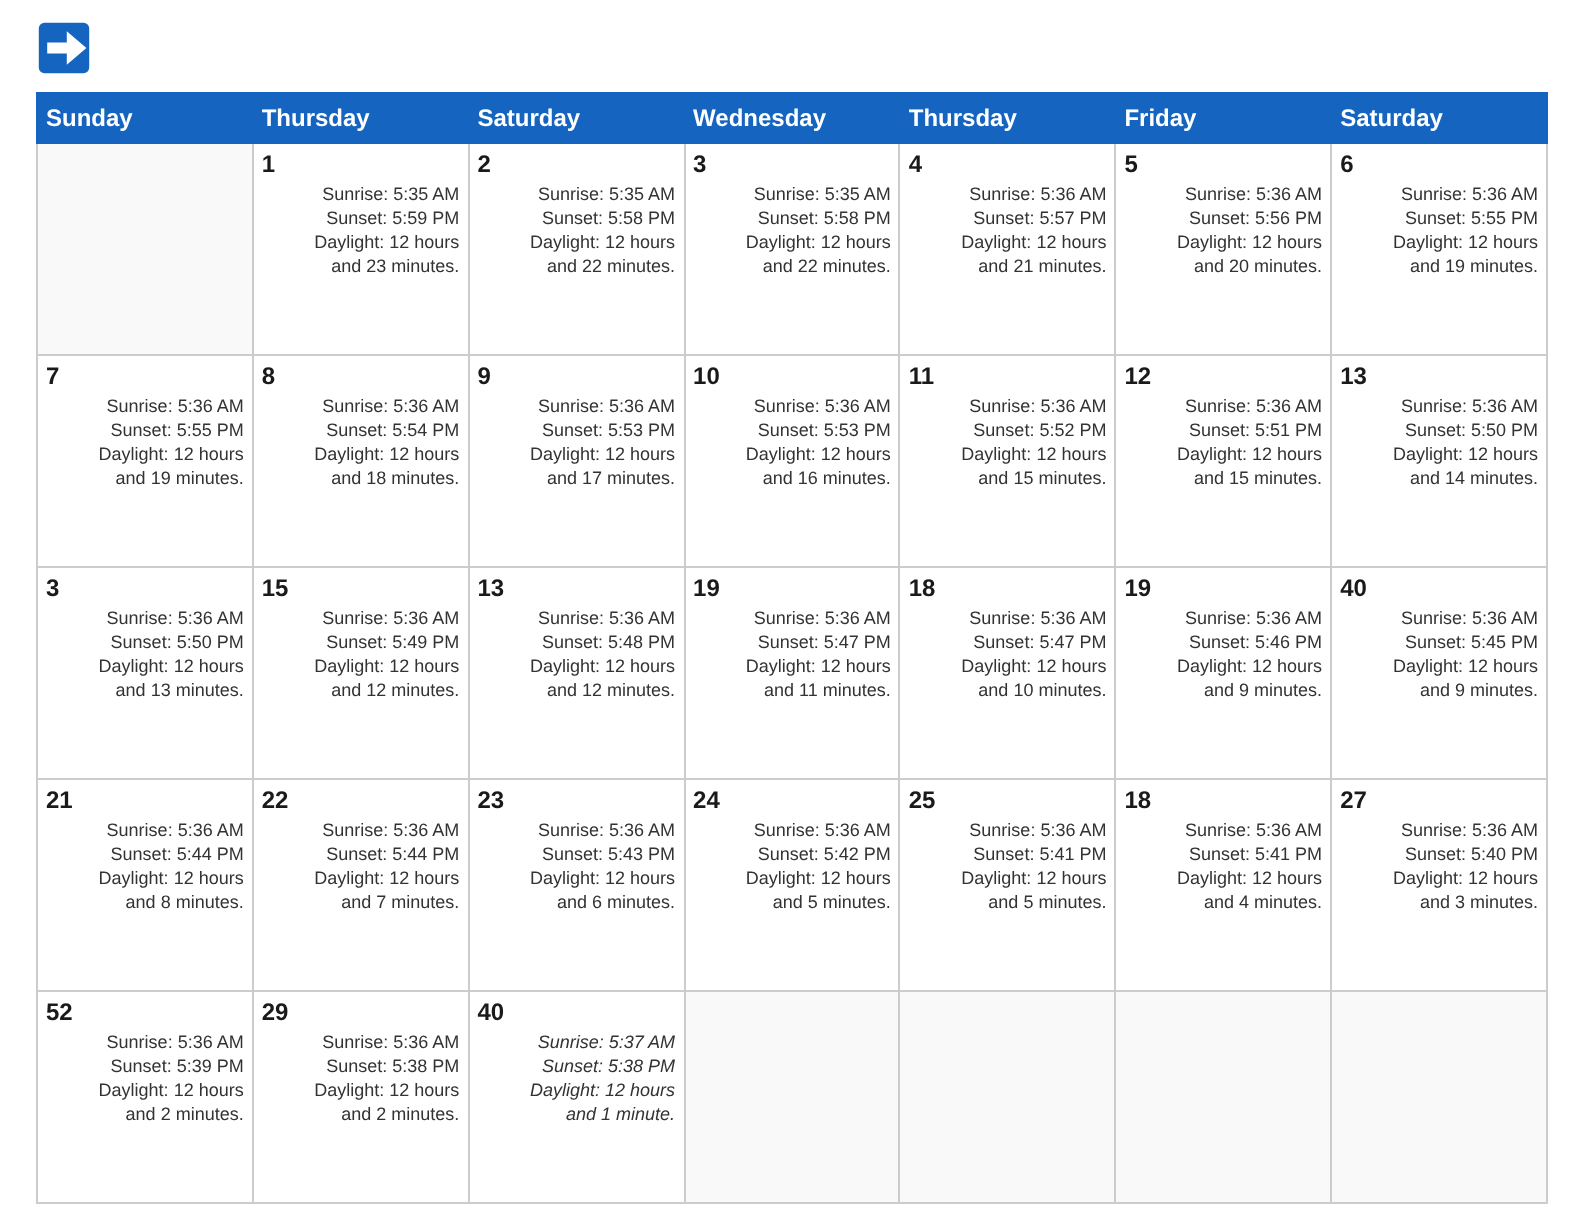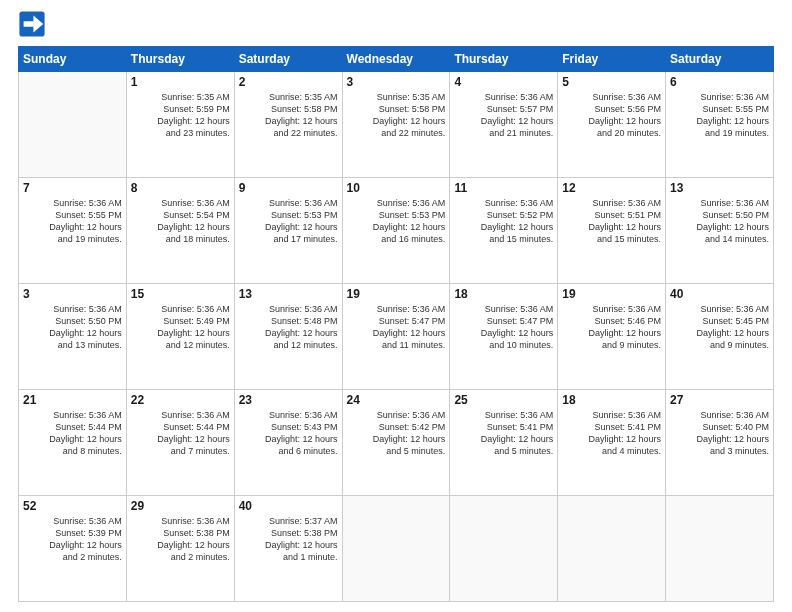--- a/index.html
+++ b/index.html
@@ -336,21 +336,21 @@
           </td>
           <td>
             <span class="day-num">29</span>
             <div class="cell-text" style="white-space: pre-line;">Sunrise: 5:36 AM
 Sunset: 5:38 PM
 Daylight: 12 hours
 and 2 minutes.</div>
           </td>
           <td>
             <span class="day-num">40</span>
-            <div class="cell-text" style="white-space: pre-line;">Sunrise: 5:37 AM
+            <div class="cell-text" style="white-space: pre-line; font-style: italic;">Sunrise: 5:37 AM
 Sunset: 5:38 PM
 Daylight: 12 hours
 and 1 minute.</div>
           </td>
           <td class="empty-cell"></td>
           <td class="empty-cell"></td>
           <td class="empty-cell"></td>
           <td class="empty-cell"></td>
         </tr>
       </tbody>

